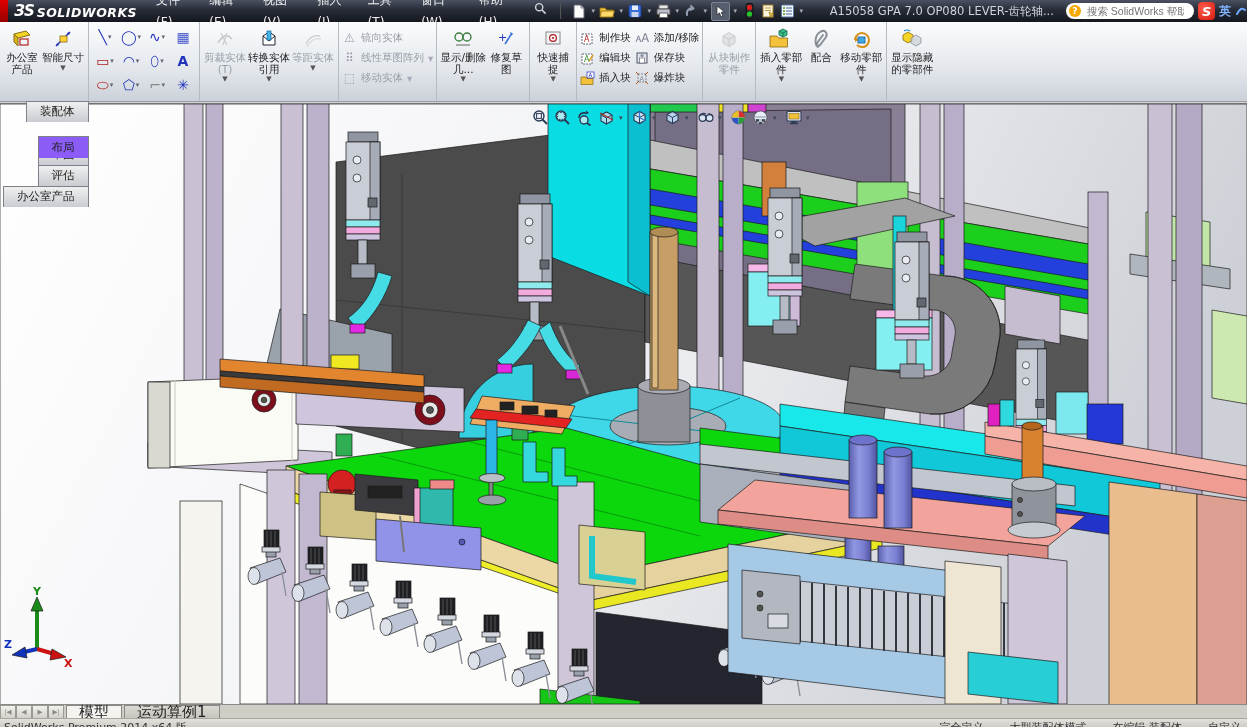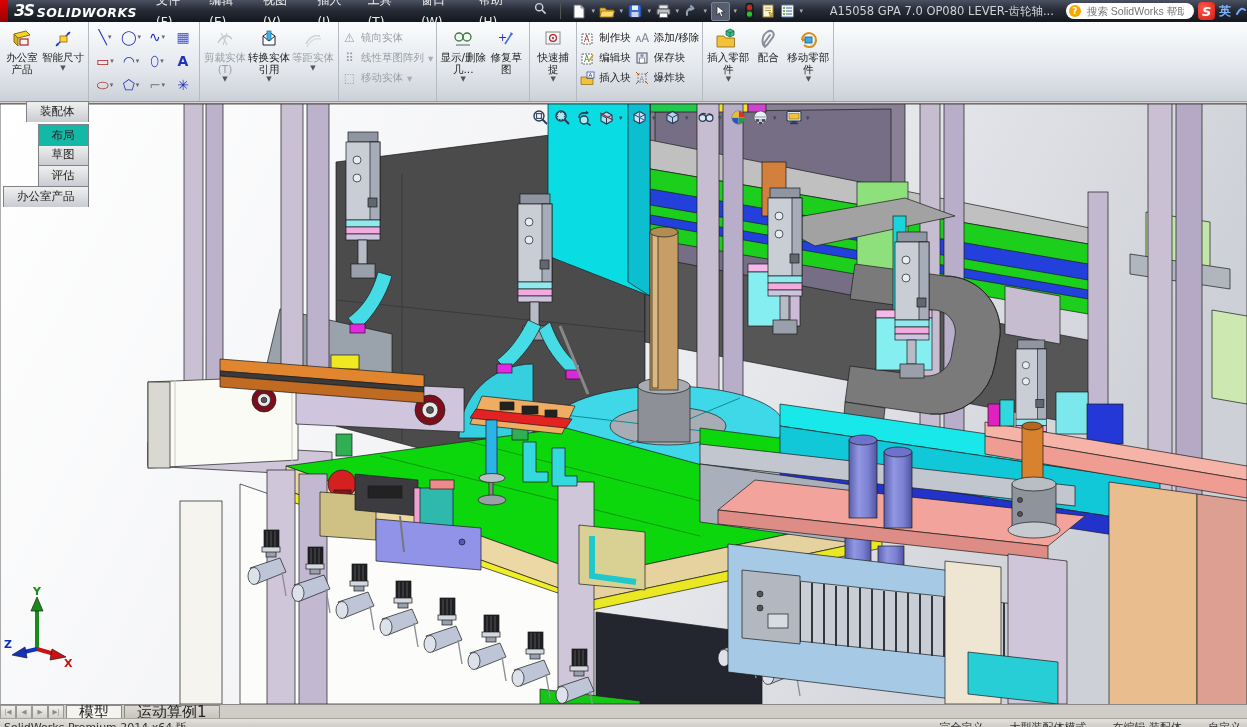--- a/index.html
+++ b/index.html
@@ -43,21 +43,21 @@
   .sk{display:flex;align-items:center;justify-content:center;font-size:14px;color:#2233bb;cursor:default;}
   .sk .c{font-size:7px;color:#667;margin-left:1px;}
   .smallcol{display:flex;flex-direction:column;justify-content:flex-start;gap:2px;padding-top:4px;}
   .smallbtn{display:flex;align-items:center;gap:4px;font-size:10.5px;color:#1d1d1d;height:18px;white-space:nowrap;cursor:default;}
   .smallbtn.disabled{color:#9aa0a8;}
   .smallbtn .sic{width:15px;height:15px;display:inline-flex;align-items:center;justify-content:center;font-size:12px;}
   
   .tabrow{position:absolute;top:101px;left:0;height:23px;display:flex;align-items:flex-end;padding-left:3px;z-index:6;flex-direction:column;}
   .dtab{font-size:11.5px;padding:2px 13px 3px 13px;border:1px solid #7e8288;border-bottom:none;
     background:linear-gradient(#f0f0f0,#c9ccd1);margin-right:1px;color:#222;cursor:default;}
-  .dtab.active{background:#14b8a6;position:relative;top:2px;padding-top:3px;}
+  .dtab.active{background:#8b5cf6;position:relative;top:14px;padding-top:3px;}
   
   .viewport{position:absolute;top:103px;left:0;width:1247px;height:601px;overflow:hidden;border-top:1px solid #6f7378;}
   .headsup{position:absolute;top:4px;left:531px;display:flex;align-items:center;gap:3px;z-index:5;}
   .hu{width:19px;height:19px;display:flex;align-items:center;justify-content:center;cursor:default;}
   .hu svg{display:block;}
   .hu-caret{font-size:7px;color:#3c4858;width:8px;}
   
   .modelbar{position:absolute;top:704px;left:0;width:1247px;height:14px;background:#d0cdc7;
     border-top:1px solid #8a8a8a;display:flex;align-items:stretch;font-size:10px;}
   .navbtns{display:flex;}
@@ -369,20 +369,31 @@
               <rect x="3" y="3" width="8" height="8" fill="none" stroke="#889" stroke-dasharray="2 1"></rect>
               <text x="4.6" y="10" font-size="6.5" fill="#889" stroke="none">A</text>
               <path d="M1,1 l3,3 M13,1 l-3,3 M1,13 l3,-3 M13,13 l-3,-3" stroke="#b05a18" stroke-width="1"></path>
             </svg>
           </span>
         <span>爆炸块</span>
       </div>
     </div>
   </div>
 
+  <div class="rgroup">
+    <div class="bigbtn disabled" style="width:46px;">
+      <span class="bicon">
+          <svg width="20" height="20" viewBox="0 0 20 20">
+            <path d="M4,14 v-7 l6,-3.5 6,3.5 v7 l-6,3.5 z" fill="#ccd" stroke="#99a"></path>
+            <path d="M4,7 l6,3.5 6,-3.5 M10,10.5 v7" fill="none" stroke="#99a"></path>
+          </svg>
+        </span>
+      <span>从块制作零件</span>
+    </div>
+  </div>
 
   <div class="rgroup">
     <div class="bigbtn">
       <span class="bicon">
           <svg width="24" height="22" viewBox="0 0 24 22">
             <path d="M1,8 h7 l1.5,2 h9 v9 h-17.5 z" fill="#f3c13a" stroke="#8a6a10" stroke-width=".8"></path>
             <path d="M10,3 l4,-2 4,2 v4 l-4,2 -4,-2 z" fill="#35c08a" stroke="#1a6a4a" stroke-width=".8"></path>
             <path d="M10,3 l4,2 4,-2 M14,5 v4" fill="none" stroke="#1a6a4a" stroke-width=".8"></path>
           </svg>
         </span>
@@ -403,20 +414,32 @@
             <path d="M5,12 a7,7 0 1 1 2,5" fill="none" stroke="#d89018" stroke-width="2"></path>
             <path d="M5,9 l0,5 4,-2 z" fill="#d89018" stroke="none"></path>
             <rect x="8" y="9" width="7" height="6" fill="#3fa8e8" stroke="#1a5a8a" stroke-width=".8"></rect>
           </svg>
         </span>
       <span>移动零部件</span>
       <span class="bcaret">▼</span>
     </div>
   </div>
 
+  <div class="rgroup" style="border-right:none;">
+    <div class="bigbtn">
+      <span class="bicon">
+          <svg width="24" height="20" viewBox="0 0 24 20">
+            <path d="M3,6 l5,-3 5,3 v5 l-5,3 -5,-3 z" fill="#f5d428" stroke="#8a6a10" stroke-width=".8"></path>
+            <path d="M11,9 l5,-3 5,3 v5 l-5,3 -5,-3 z" fill="#cfd4dc" stroke="#778" stroke-width=".8" opacity=".8"></path>
+            <path d="M4,2 q3,-2 6,0" fill="none" stroke="#2a8ad8" stroke-width="1.2"></path>
+          </svg>
+        </span>
+      <span>显示隐藏的零部件</span>
+    </div>
+  </div>
 </div>
 
 <div class="tabrow">
   <span class="dtab">装配体</span>
   <span class="dtab active">布局</span>
   <span class="dtab">草图</span>
   <span class="dtab">评估</span>
   <span class="dtab">办公室产品</span>
 </div>
 

